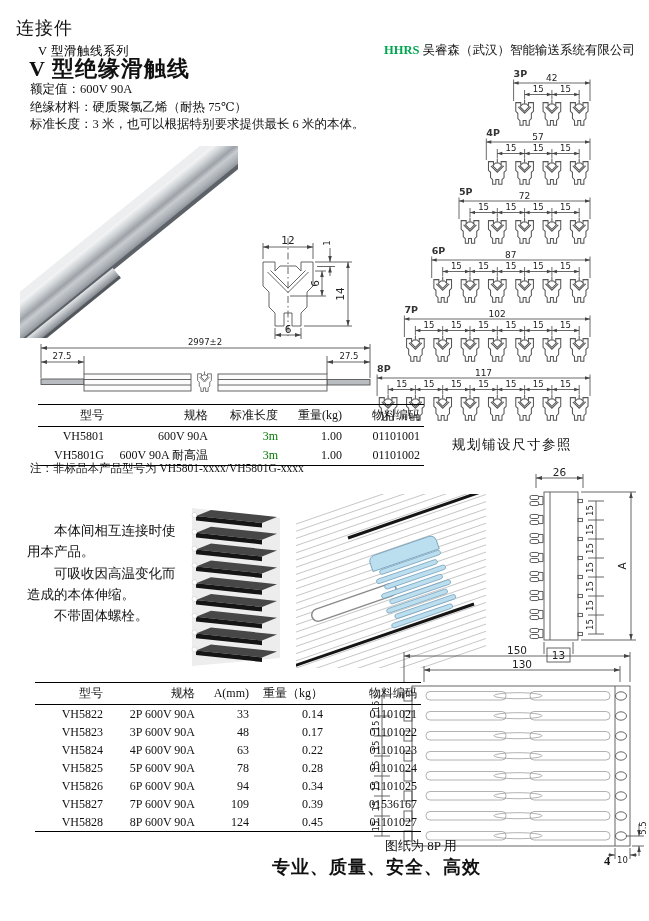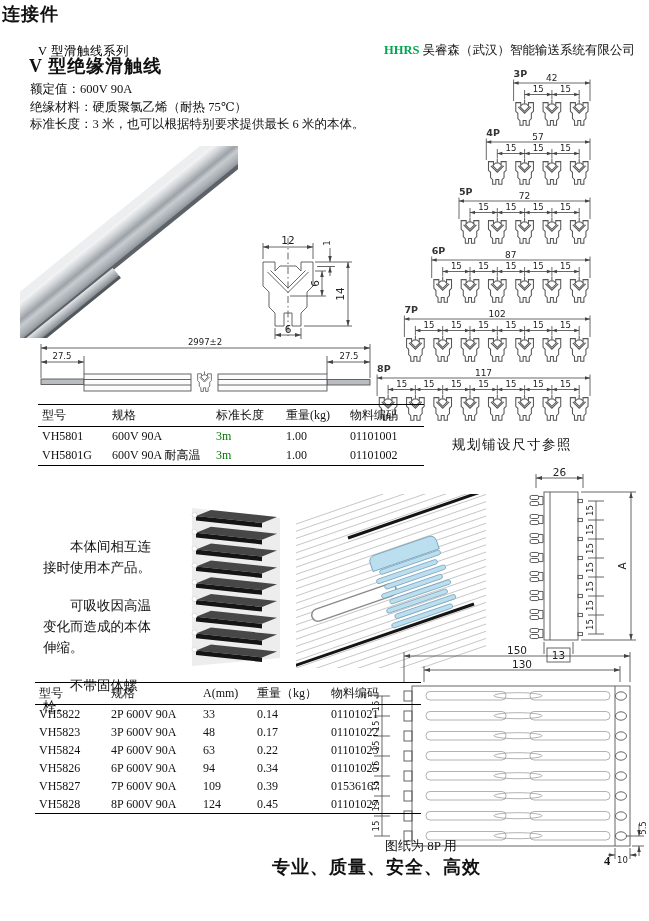--- a/index.html
+++ b/index.html
@@ -2,56 +2,56 @@
 <html><head>
 <meta charset="utf-8">
 <style>
   html,body{margin:0;padding:0;background:#fff}
   .page{position:relative;width:649px;height:921px;background:#fff;overflow:hidden;
         font-family:"Liberation Serif","DejaVu Serif",serif;color:#111}
   .page>div,.page>svg,.page>table,.page>h1{position:absolute}
 
   .hdr-series{left:38px;top:43px;font-size:12.5px;letter-spacing:.5px}
   .hdr-company{left:384px;top:42px;font-size:12.5px}
-  .title{left:29px;top:54px;margin:0;font-size:18px;letter-spacing:1px;font-weight:bold}
+  .title{left:29px;top:54px;margin:0;font-size:22px;letter-spacing:1px;font-weight:bold}
   .specs{left:30px;top:81px;font-size:12.5px;line-height:17.5px}
 
   .prows-wrap{position:absolute;left:373px;top:68px;width:222px}
   .prow{display:block}
   .prow line{stroke:#444;stroke-width:.8}
   .prow .ah{fill:#444;stroke:none}
   .prow text{font:8.5px "DejaVu Sans",sans-serif;fill:#222;text-anchor:middle}
   .prow text.tt{font-size:9px}
   .prow text.pl{text-anchor:start;font-weight:bold;font-size:9.5px;fill:#333}
   .caption1{left:452px;top:436px;font-size:13.5px;letter-spacing:1.5px}
   .caption2{left:385px;top:837px;font-size:13px}
 
   .draw line,.draw path,.draw rect,.draw ellipse{stroke:#555;stroke-width:.9;fill:none}
   .draw .ah{fill:#444;stroke:none}
   .draw text{font:8.5px "DejaVu Sans",sans-serif;fill:#222;text-anchor:middle;stroke:none}
   .draw text.big{font-size:10.5px}
   .dash{stroke-dasharray:7 3 1.5 3;stroke-width:.7}
   .cl path,.cl line,.cl rect{stroke:#555;fill:none;stroke-width:1}
   .cl2 rect,.cl2 ellipse{stroke:#888;fill:none;stroke-width:.65}
 
-  .dtable{border-collapse:collapse;border-top:1.2px solid #000;text-align:left;font-size:12px}
+  .dtable{border-collapse:collapse;border-top:1.2px solid #000;text-align:right;font-size:12px}
   .dtable th{font-weight:normal;border-bottom:1px solid #000;padding:2px 4px;white-space:nowrap}
   .dtable td{padding:1.5px 4px;white-space:nowrap}
   .dtable tbody tr:last-child td{border-bottom:1.8px solid #000}
   .t1{left:38px;top:404px}
   .t1 th:nth-child(1){width:62px}.t1 th:nth-child(2){width:96px}.t1 th:nth-child(3){width:62px}
   .t1 th:nth-child(4){width:56px}.t1 th:nth-child(5){width:70px}
   .t2{left:35px;top:682px}
   .t2 th:nth-child(1){width:64px}.t2 th:nth-child(2){width:84px}.t2 th:nth-child(3){width:46px}
   .t2 th:nth-child(4){width:66px}.t2 th:nth-child(5){width:86px}
   .note{left:30px;top:461px;font-size:11.5px}
 
-  .sec2-title{left:27px;top:482px;margin:2px;font-size:18px;font-weight:bold;letter-spacing:1px}
+  .sec2-title{left:27px;top:482px;margin:16px;font-size:18px;font-weight:normal;letter-spacing:1px}
   .paras{left:27px;top:520px;width:153px;font-size:13.5px;line-height:1.58}
-  .paras p{margin:16px;text-indent:2em}
+  .paras p{margin:0;text-indent:2em}
 
   .slogan{left:272px;top:855px;font-size:18px;font-weight:bold;letter-spacing:1px}
   .pageno{left:604px;top:854px;font-size:12.5px;font-weight:bold}
 </style>
 </head>
 <body>
 
 <svg width="0" height="0" style="position:absolute">
   <defs>
     <symbol id="clamp" viewBox="0 0 20 26" overflow="visible">
@@ -437,20 +437,21 @@
         </tr>
         <tr>
           <td>VH5801G</td>
           <td>600V 90A 耐高温</td>
           <td style="color: rgb(0, 119, 0);">3m</td>
           <td>1.00</td>
           <td>01101002</td>
         </tr>
       </tbody>
   </table>
+  <div class="note">注：非标品本产品型号为 VH5801-xxxx/VH5801G-xxxx</div>
 
   <h2 class="sec2-title">连接件</h2>
   <div class="paras">
     <p>本体间相互连接时使用本产品。</p>
     <p>可吸收因高温变化而造成的本体伸缩。</p>
     <p>不带固体螺栓。</p>
   </div>
 
   <svg id="bphoto" style="left:176px;top:500px" width="130" height="172">
       <polygon points="16,8 104,18 104,158 16,166" fill="#ededed"></polygon>
@@ -679,20 +680,27 @@
           <td>01101022</td>
         </tr>
         <tr>
           <td>VH5824</td>
           <td>4P 600V 90A</td>
           <td>63</td>
           <td>0.22</td>
           <td>01101023</td>
         </tr>
         <tr>
+          <td>VH5825</td>
+          <td>5P 600V 90A</td>
+          <td>78</td>
+          <td>0.28</td>
+          <td>01101024</td>
+        </tr>
+        <tr>
           <td>VH5826</td>
           <td>6P 600V 90A</td>
           <td>94</td>
           <td>0.34</td>
           <td>01101025</td>
         </tr>
         <tr>
           <td>VH5827</td>
           <td>7P 600V 90A</td>
           <td>109</td>

